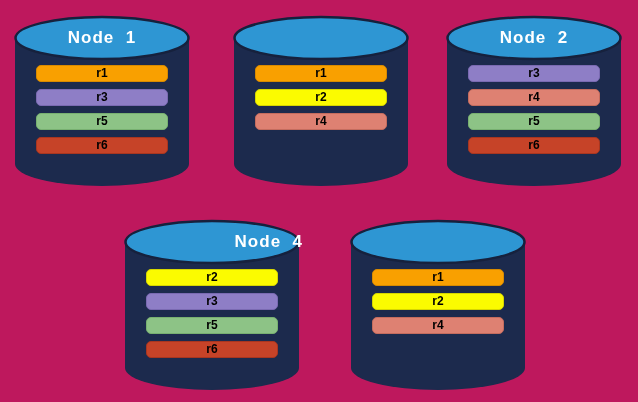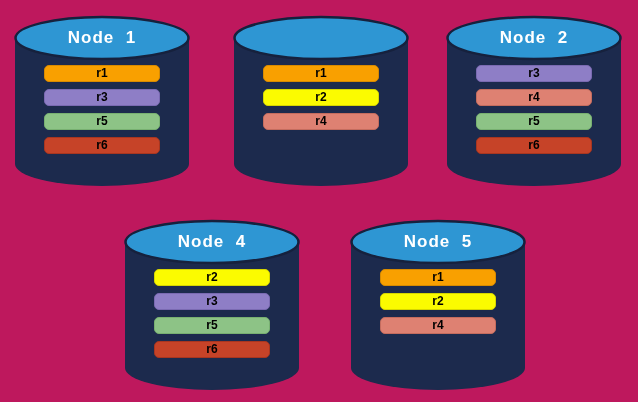--- a/index.html
+++ b/index.html
@@ -40,21 +40,21 @@
     letter-spacing: 1px;
     white-space: pre;
   }
   .bars {
     position: absolute;
     left: 0; right: 0;
     top: 57px;
   }
   .bar {
     box-sizing: border-box;
-    width: 116px;
+    width: 132px;
     height: 17px;
     margin: 0 auto 7px auto;
     border-radius: 5px;
     border: 1px solid rgba(0,0,0,0.18);
     line-height: 15px;
     text-align: center;
     color: #000000;
     font-size: 12px;
     font-weight: bold;
   }
@@ -101,34 +101,33 @@
         <div class="bar" style="background: rgb(141, 195, 134); border-color: rgb(120, 176, 113);"><span>r5</span></div>
         <div class="bar" style="background: rgb(198, 67, 40); border-color: rgb(168, 54, 32);"><span>r6</span></div>
       </div>
   </div>
 
   <div class="cylinder" style="left: 121px; top: 212px;">
     <svg class="cyl-svg" viewBox="0 0 182 180" aria-hidden="true">
       <path class="cyl-body" d="M4 30 V156 A87 22 0 0 0 178 156 V30 Z" fill="#1C2A4D"></path>
       <ellipse class="cyl-top" cx="91" cy="30" rx="86.5" ry="21" stroke-width="2.5" fill="#2E96D3" stroke="#16213D"></ellipse>
     </svg>
-    <div class="node-label" style="color: rgb(255, 255, 255);">Node  4</div>
+    <div class="node-label" style="color: rgb(255, 255, 255); text-align: right;">Node  4</div>
     <div class="bars">
         <div class="bar" style="background: rgb(251, 251, 0); border-color: rgb(214, 214, 0);"><span>r2</span></div>
         <div class="bar" style="background: rgb(142, 126, 198); border-color: rgb(122, 106, 178);"><span>r3</span></div>
         <div class="bar" style="background: rgb(141, 195, 134); border-color: rgb(120, 176, 113);"><span>r5</span></div>
         <div class="bar" style="background: rgb(198, 67, 40); border-color: rgb(168, 54, 32);"><span>r6</span></div>
       </div>
   </div>
 
   <div class="cylinder" style="left: 347px; top: 212px;">
     <svg class="cyl-svg" viewBox="0 0 182 180" aria-hidden="true">
       <path class="cyl-body" d="M4 30 V156 A87 22 0 0 0 178 156 V30 Z" fill="#1C2A4D"></path>
       <ellipse class="cyl-top" cx="91" cy="30" rx="86.5" ry="21" stroke-width="2.5" fill="#2E96D3" stroke="#16213D"></ellipse>
     </svg>
-    <div class="node-label" style="color: rgb(255, 255, 255);">Node  5</div>
     <div class="bars">
         <div class="bar" style="background: rgb(249, 160, 0); border-color: rgb(216, 138, 0);"><span>r1</span></div>
         <div class="bar" style="background: rgb(251, 251, 0); border-color: rgb(214, 214, 0);"><span>r2</span></div>
         <div class="bar" style="background: rgb(222, 129, 114); border-color: rgb(196, 108, 94);"><span>r4</span></div>
       </div>
   </div>
 </div>
 
 </body></html>

